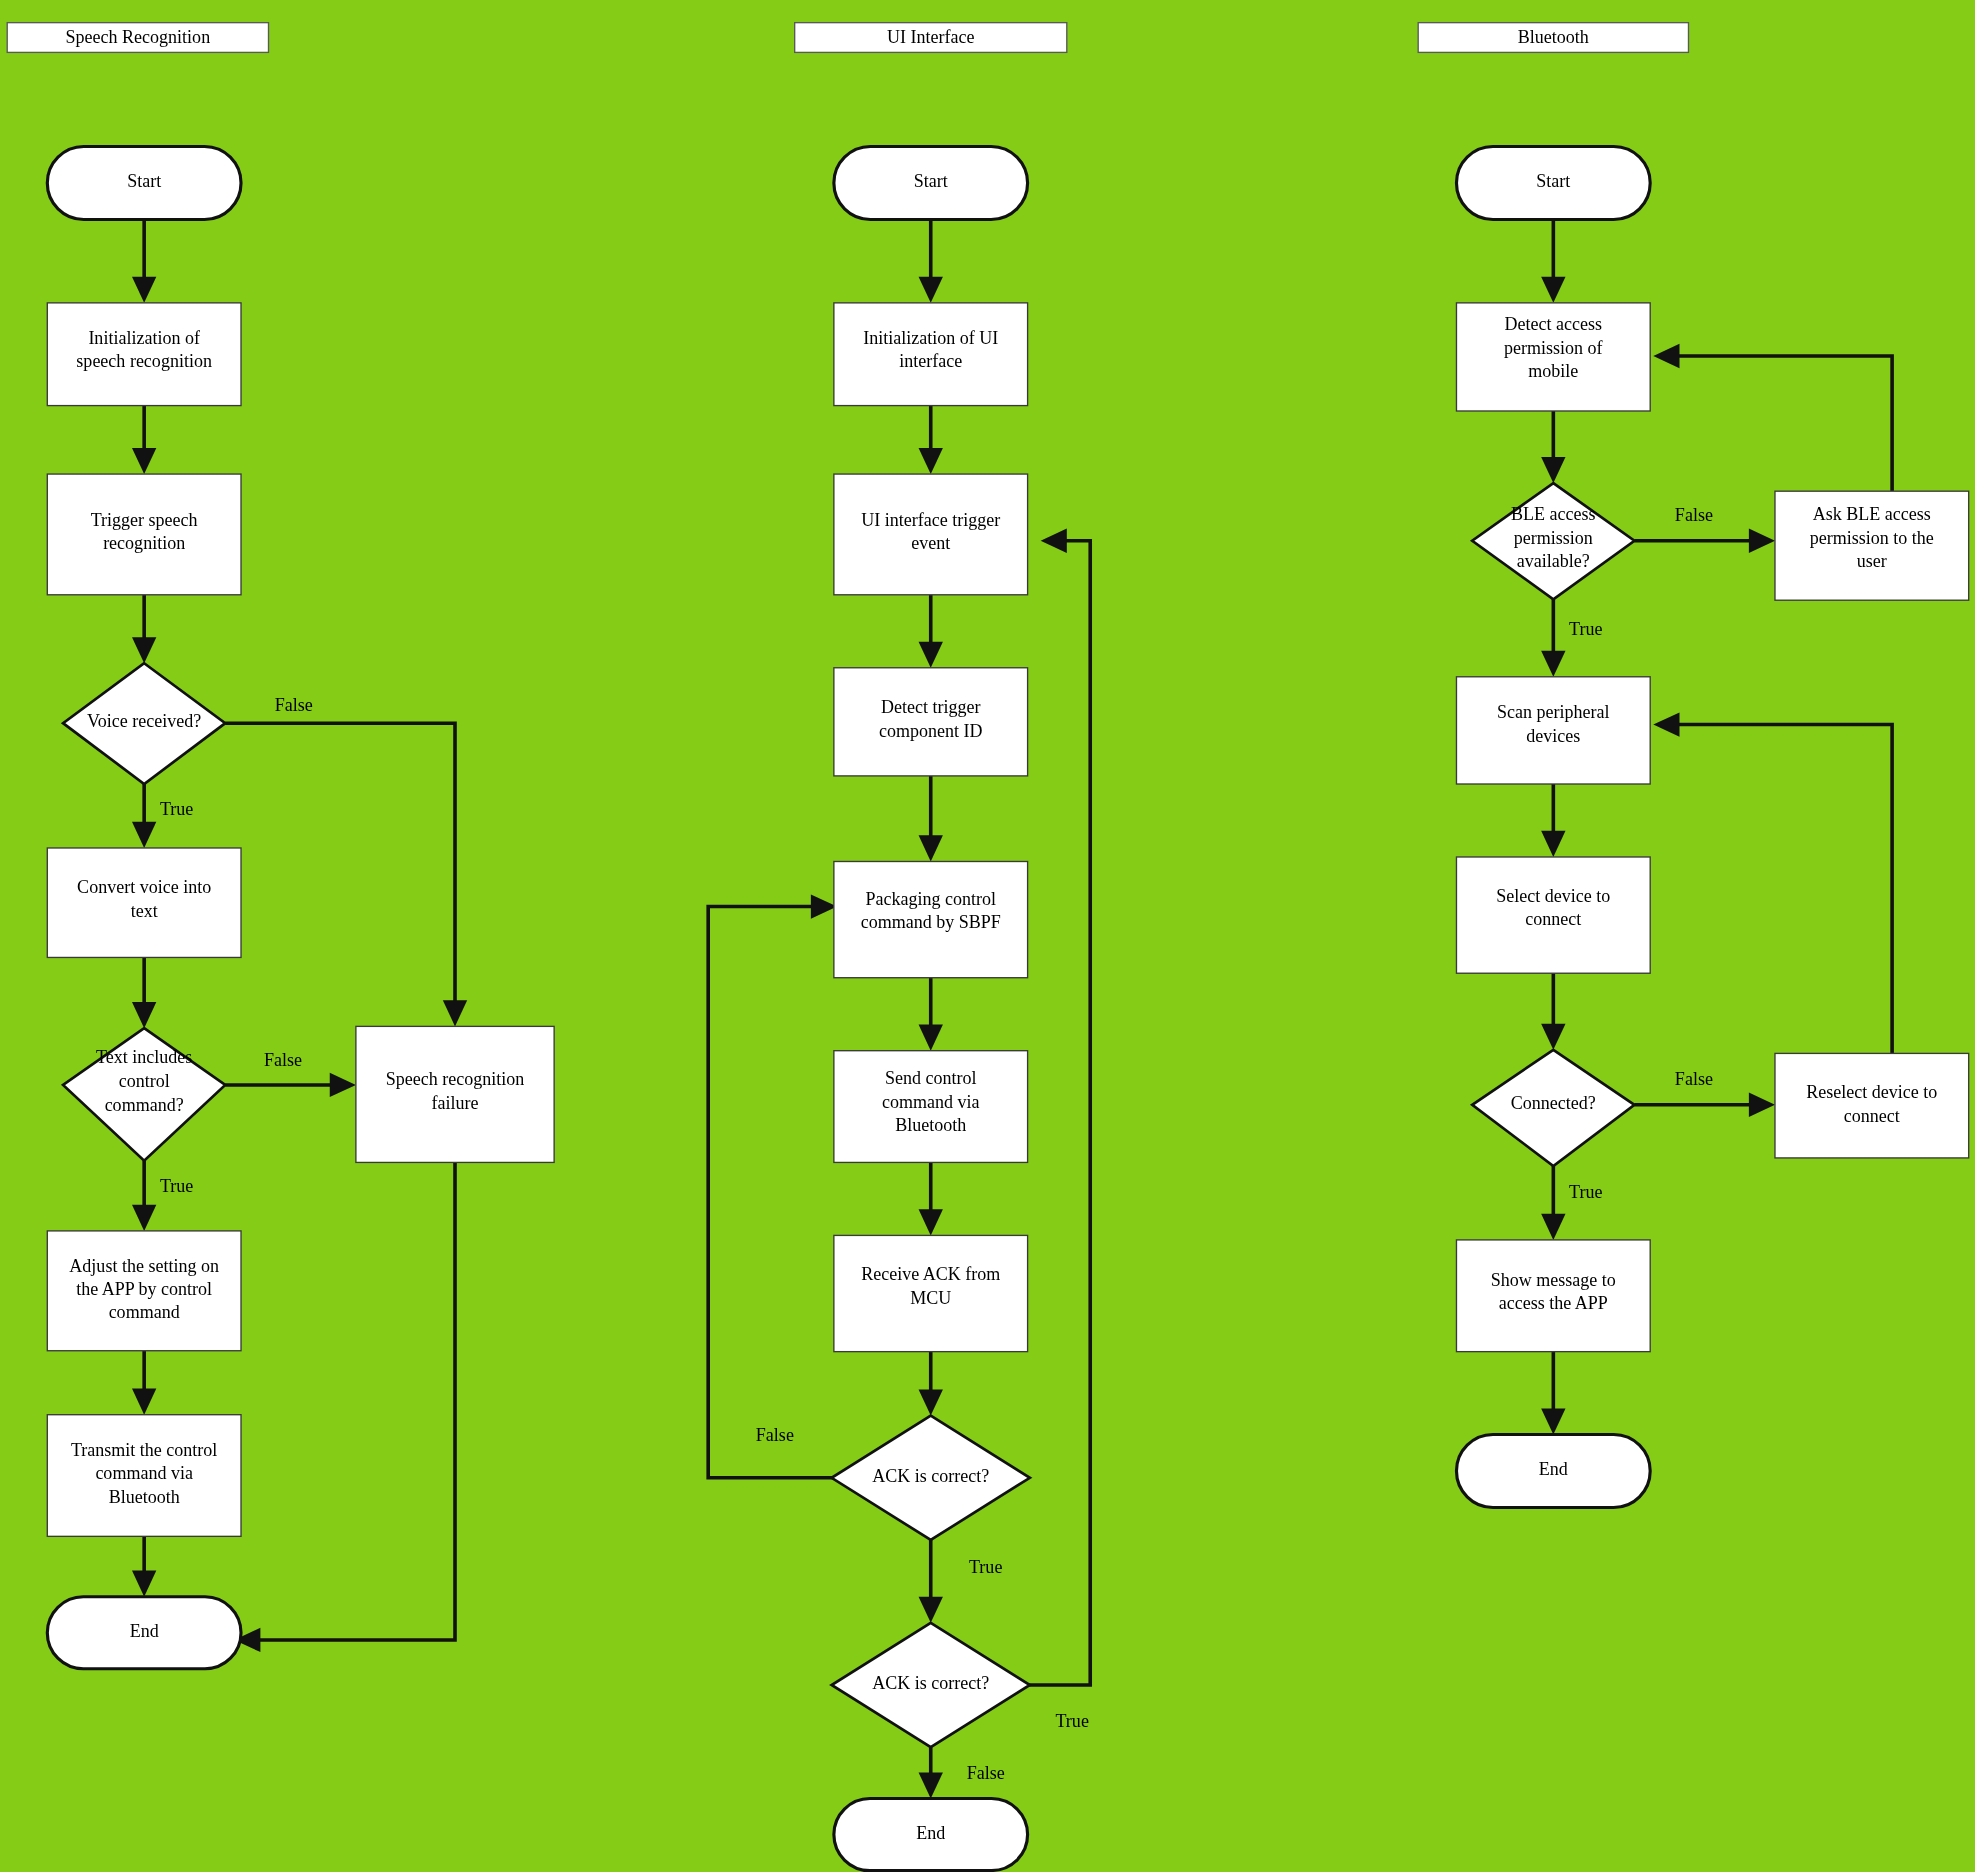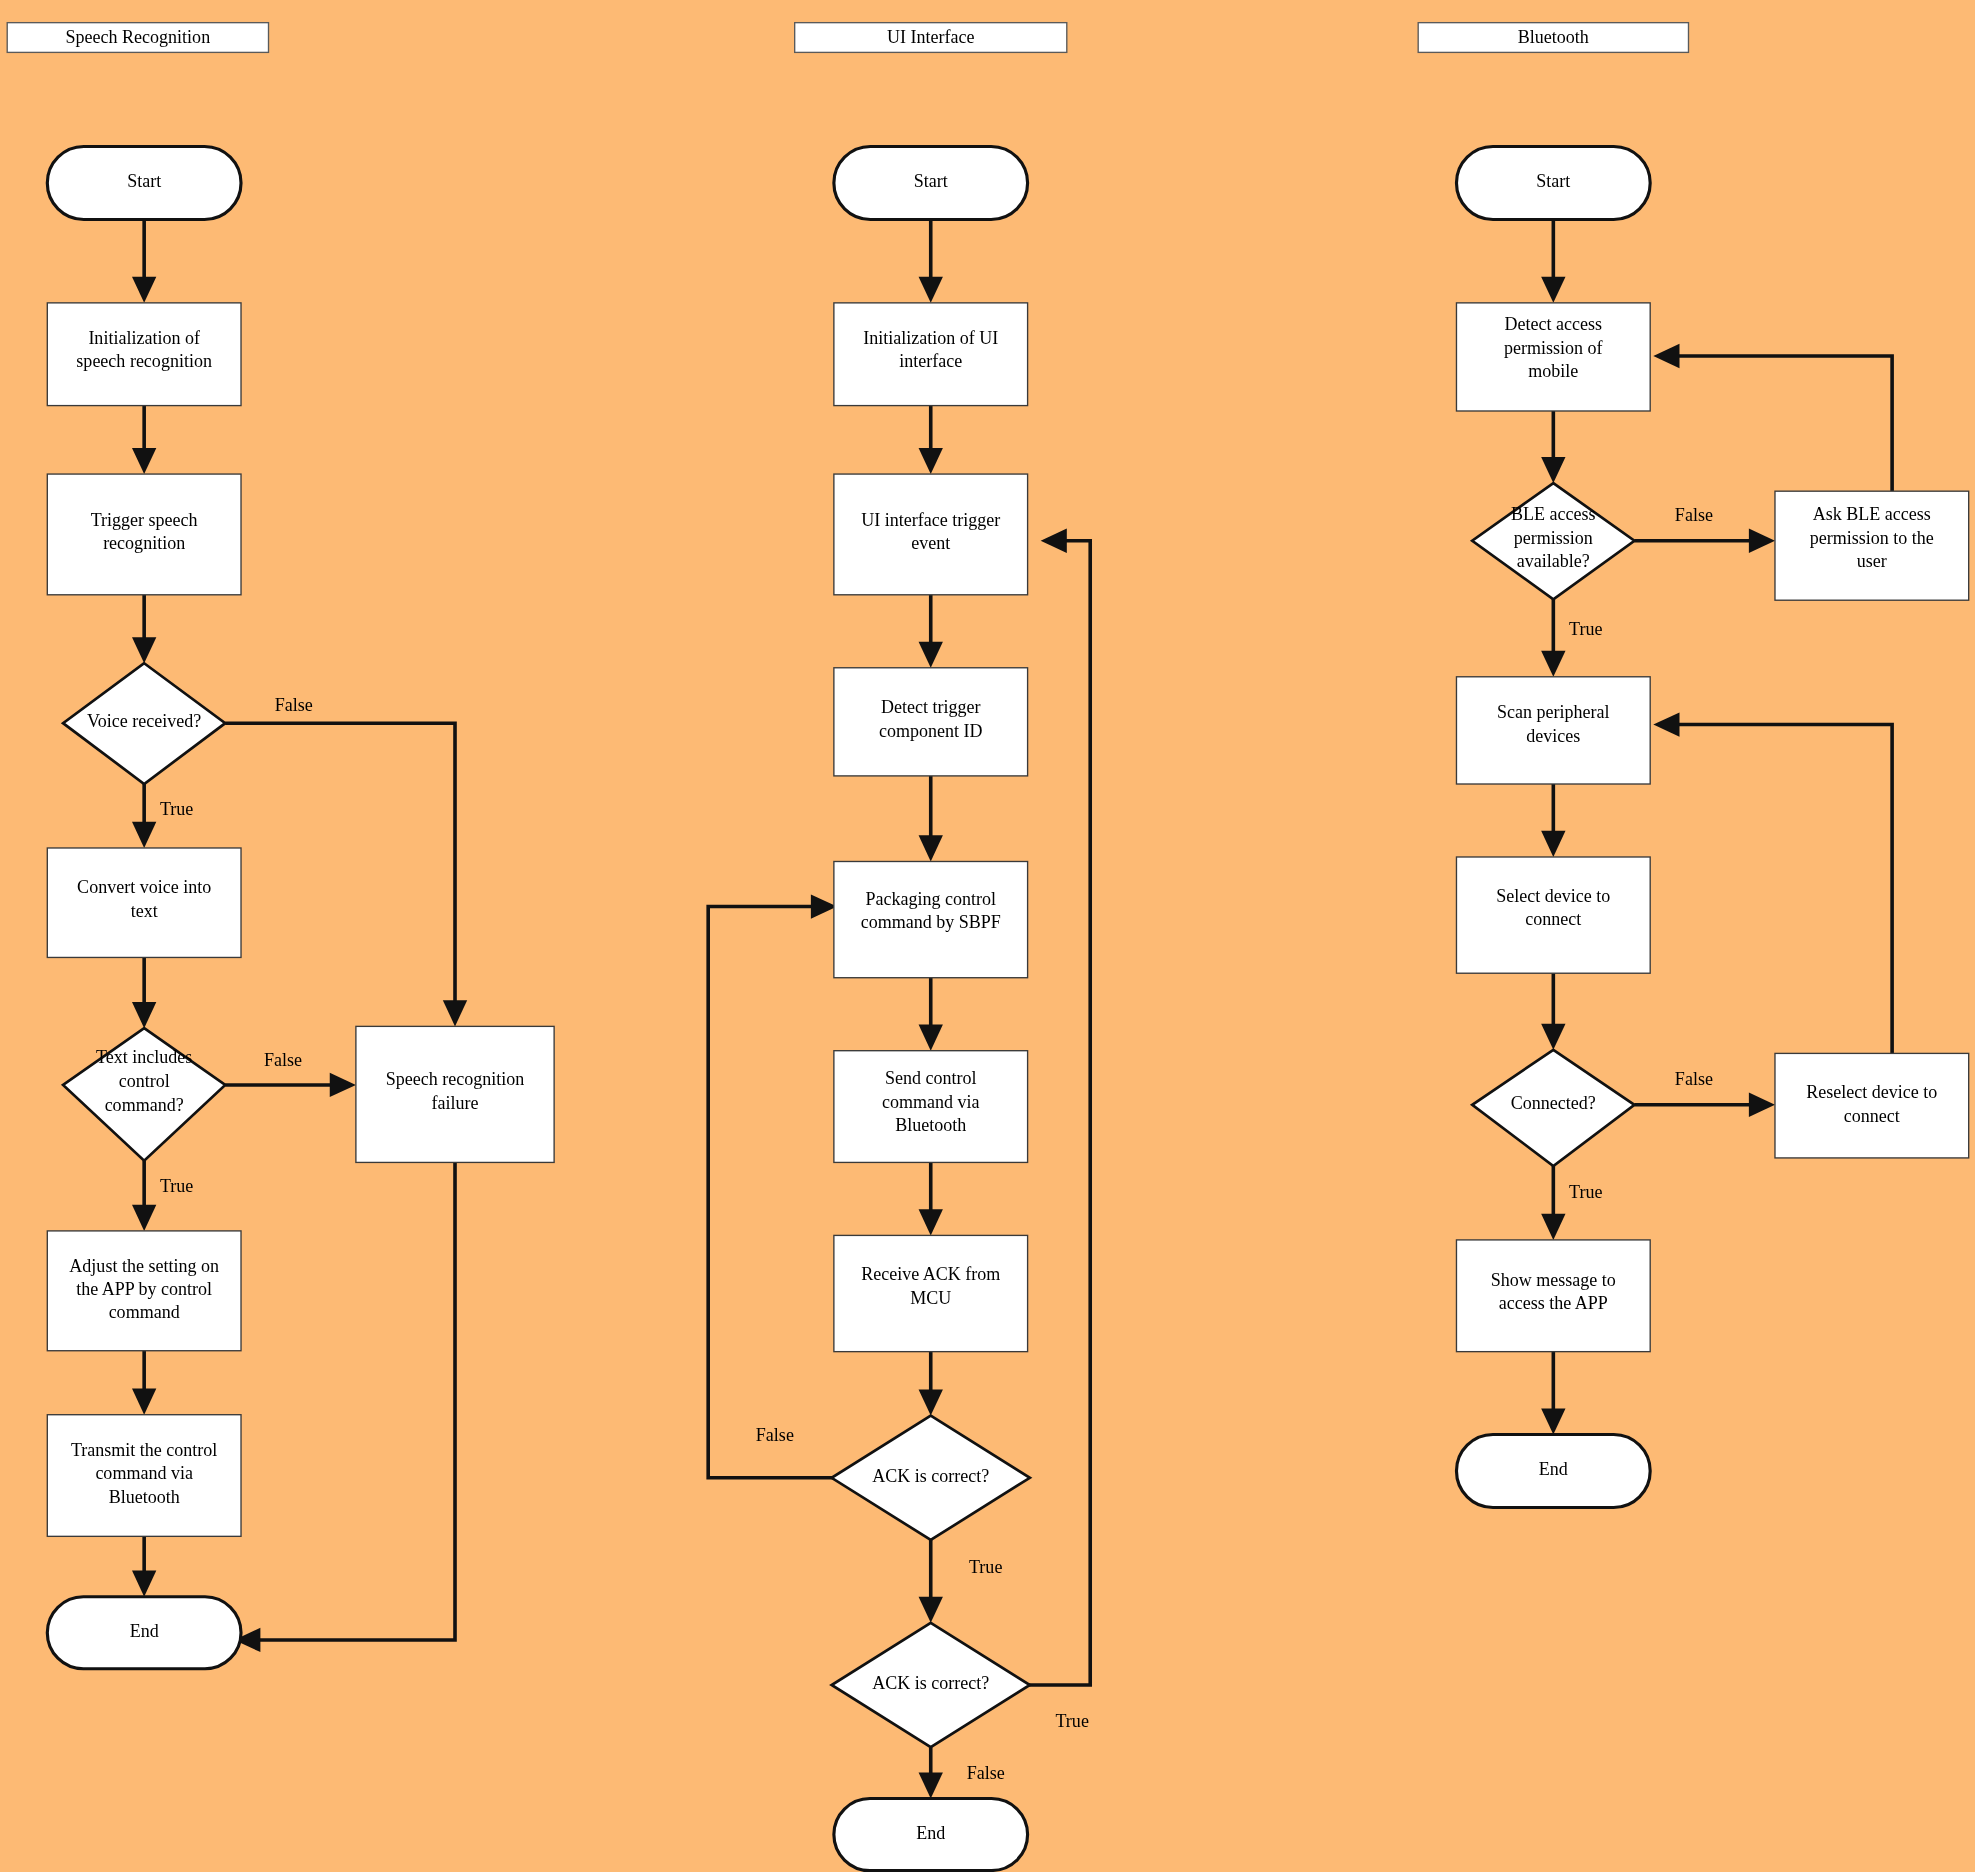--- a/index.html
+++ b/index.html
@@ -10,21 +10,21 @@
   body {
     width: 1975px;
     height: 1873px;
     font-family: "Liberation Serif", "DejaVu Serif", serif;
     overflow: hidden;
   }
   #diagram-root {
     position: relative;
     width: 1975px;
     height: 1873px;
-    background: #fdba74;
+    background: #84cc16;
   }
   svg.flow {
     display: block;
     width: 1975px;
     height: 1873px;
   }
   text {
     font-family: "Liberation Serif", "DejaVu Serif", serif;
     fill: #000000;
   }

